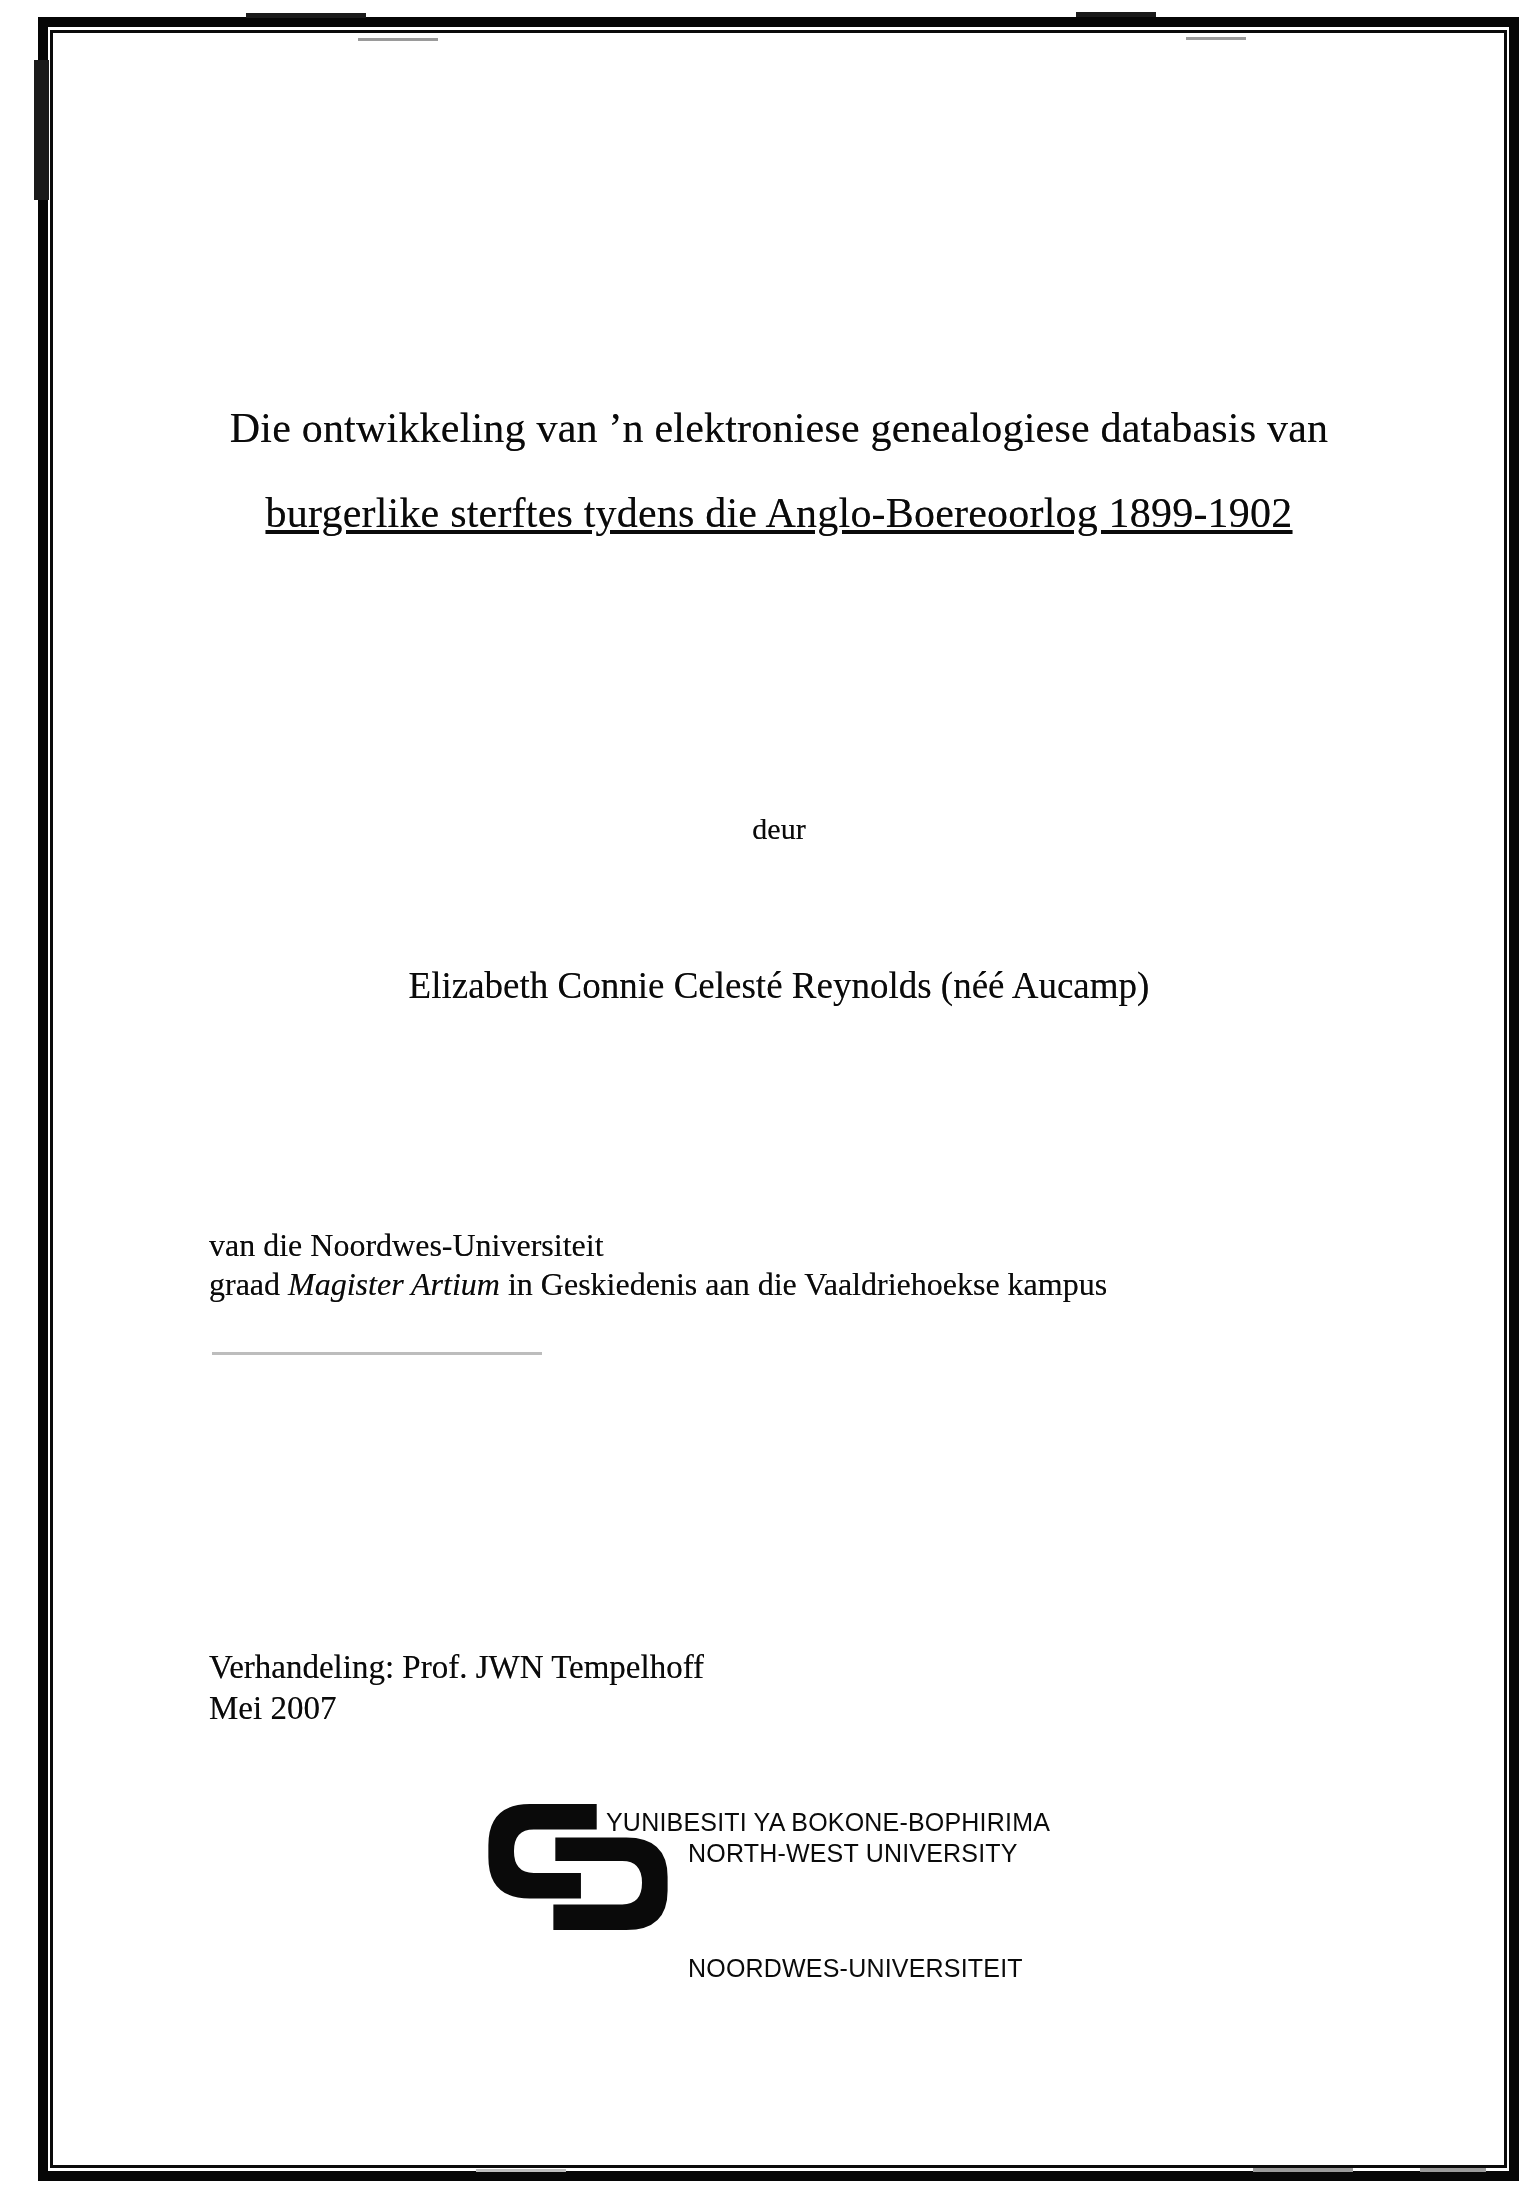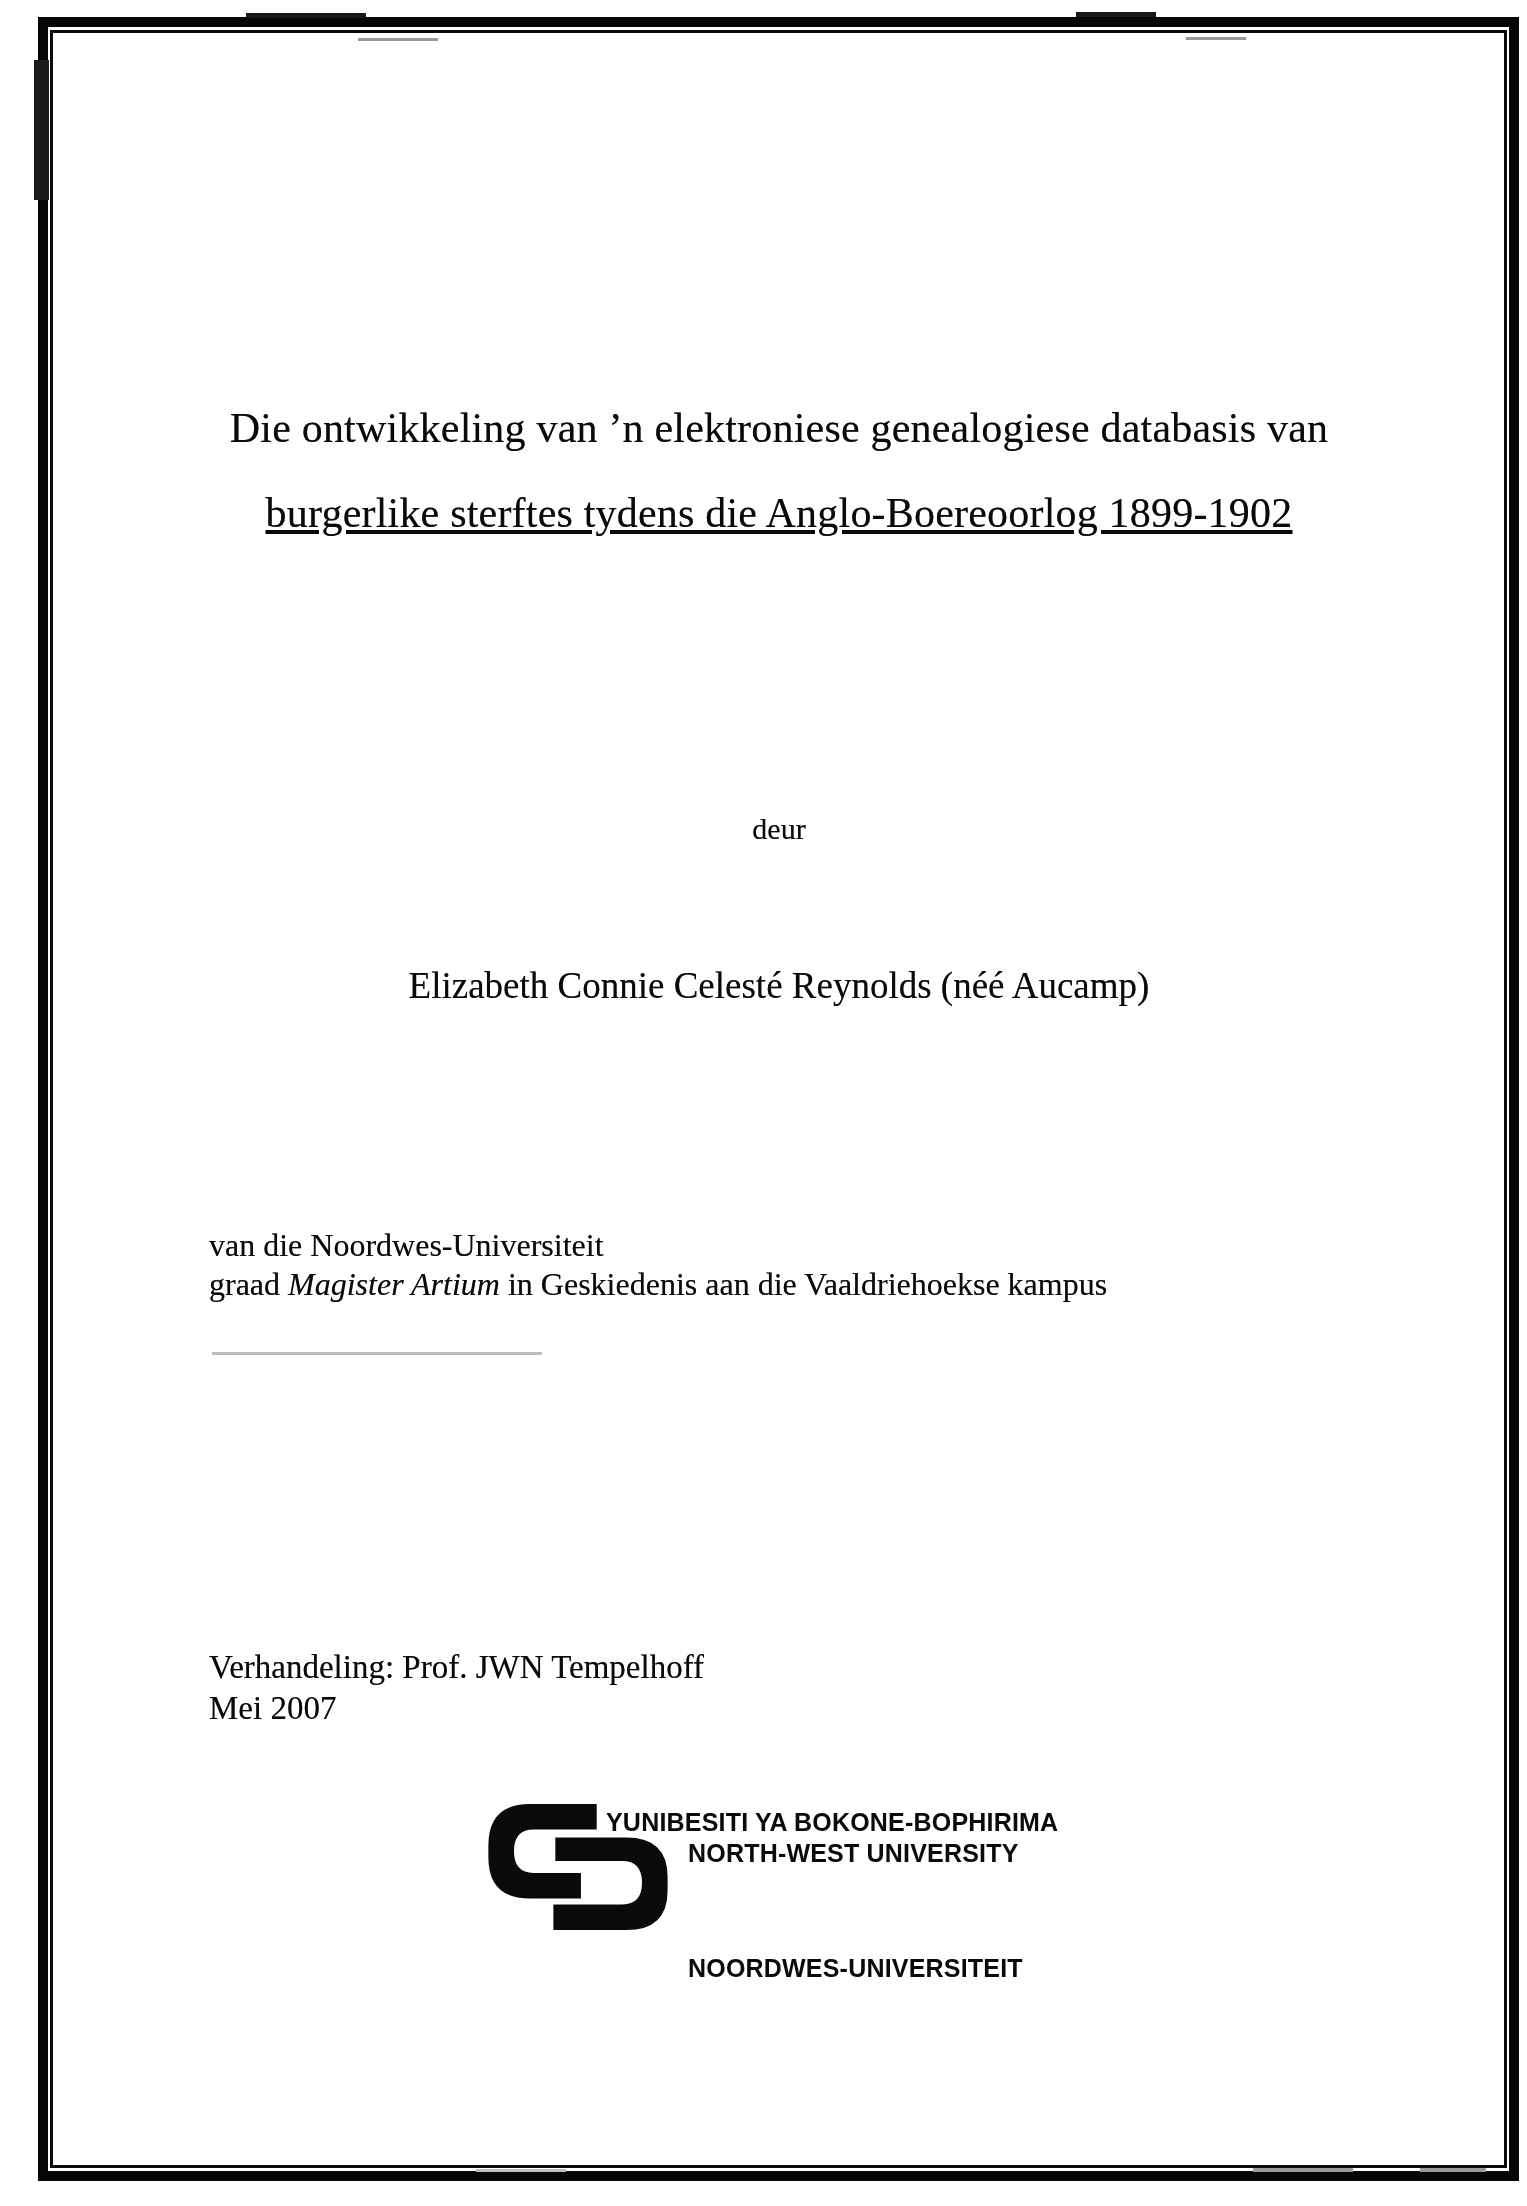--- a/index.html
+++ b/index.html
@@ -35,21 +35,21 @@
     font-size:32px;line-height:39px;
   }
   .st-justify{ text-align:justify; text-align-last:justify; }
   #supervisor{ position:absolute;left:193px;top:1649px;font-size:33px;white-space:nowrap; }
   #dateline{ position:absolute;left:193px;top:1690px;font-size:33px;white-space:nowrap;text-align:center; }
   
   .logo-mark{ position:absolute;left:462px;top:1802px;width:198px;height:130px; }
   .logo-text{
     position:absolute;
     font-family:"Liberation Sans","DejaVu Sans",sans-serif;
-    font-weight:bold;font-size:25px;letter-spacing:0.2px;color:#0a0a0a;
+    font-weight:normal;font-size:25px;letter-spacing:0.2px;color:#0a0a0a;
     white-space:nowrap;
   }
   #logo-t1{ left:590px;top:1808px; }
   #logo-t2{ left:672px;top:1839px; }
   #logo-t3{ left:672px;top:1954px; }
   
   .artifact{ position:absolute;background:#1a1a1a; }
   .artifact.gray{ background:#9a9a9a; }
   .artifact.light{ background:#bdbdbd; }
 </style>

